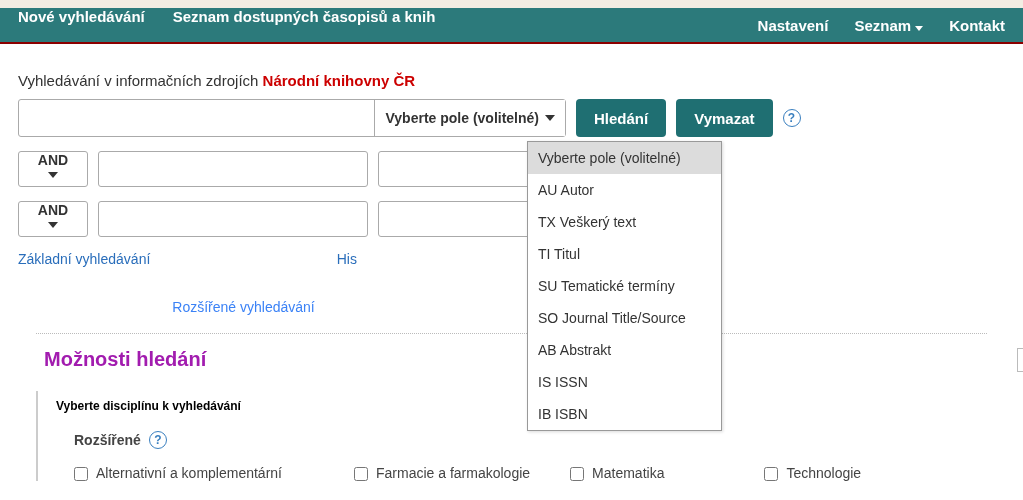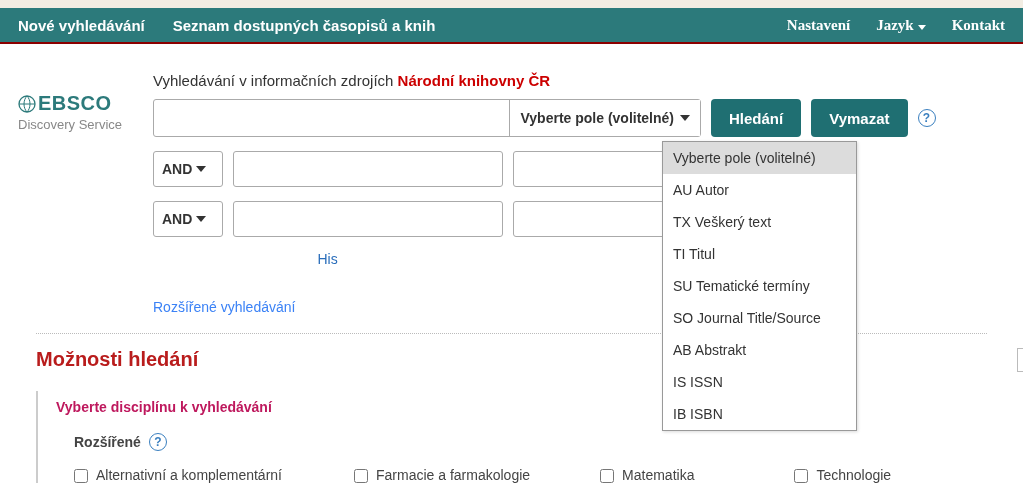--- a/index.html
+++ b/index.html
@@ -13,31 +13,30 @@
     overflow: hidden;
   }
   .topbar-spacer {
     height: 8px;
     background: #f2ede3;
   }
   .topbar {
     background: #2c7a7b;
     height: 36px;
     display: flex;
-    align-items: center;
     padding: 0 18px;
     color: #fff;
     font-weight: bold;
     font-size: 15px;
     border-bottom: 2px solid #8b0000;
     gap: 36px;
   }
   .topbar .left { display: flex; gap: 28px; }
   .topbar .left a { color: #fff; text-decoration: none; }
-  .topbar .right { margin-left: auto; display: flex; gap: 26px; align-items: center; font-family: Liberation Serif, serif; }
+  .topbar .right { margin-left: auto; display: flex; gap: 26px; align-items: center; }
   .topbar .right a { color: #fff; text-decoration: none; font-weight: bold; }
   .caret-down { display:inline-block; margin-left:4px; width:0;height:0;border-left:4px solid transparent;border-right:4px solid transparent;border-top:5px solid #fff; }
 
   .main {
     display: flex;
     padding: 28px 18px 0 18px;
   }
   .logo-col {
     width: 135px;
     flex-shrink: 0;
@@ -121,20 +120,21 @@
     border-radius:3px;
     background:#fff;
     padding:0 8px;
     font-size:14px;
     font-weight:bold;
     display:flex;
     align-items:center;
     gap:4px;
     cursor:pointer;
     min-width:70px;
+    flex-direction:column;
   }
   .extra-input {
     height:36px;
     border:1px solid #aaa;
     border-radius:3px;
     width:270px;
     padding:0 8px;
     outline:none;
   }
   .extra-field {
@@ -177,26 +177,26 @@
     cursor:pointer;
   }
   .dropdown-item.sel { background:#dcdcdc; }
 
   
   .panel {
     margin: 18px 36px 0 36px;
     border-top:1px dotted #bbb;
     padding-top:14px;
   }
-  .panel-title { font-size:20px; font-weight:bold; color:#b91c1c; margin-bottom:20px; }
+  .panel-title { font-size:20px; font-weight:bold; color:#a21caf; margin-bottom:20px;margin-left:8px; }
   .panel-inner {
     border-left:2px solid #ccc;
     padding:8px 0 0 18px;
   }
-  .disc-head { font-size:14px; font-weight:bold; color:#be185d; margin-bottom:18px; }
+  .disc-head { font-size:12px; font-weight:bold; color:#000000; margin-bottom:18px; }
   .disc-label { font-size:14px; font-weight:bold; color:#444; margin-bottom:16px; padding-left:18px; display:flex; align-items:center; gap:8px; }
   .disc-grid {
     display:flex;
     gap:40px;
     padding-left:18px;
     color:#444;
     font-size:14px;
   }
   .cb { display:flex; align-items:flex-start; gap:8px; }
   .cb input { width:14px;height:14px;margin-top:2px; }
@@ -215,38 +215,26 @@
 <body>
 
 <div class="topbar-spacer"></div>
 <div class="topbar">
   <div class="left">
     <a href="#">Nové vyhledávání</a>
     <a href="#">Seznam dostupných časopisů a knih</a>
   </div>
   <div class="right">
     <a href="#">Nastavení</a>
-    <a href="#"><span>Jazyk</span><span class="caret-down"></span></a>
+    <a href="#"><span>Seznam</span><span class="caret-down"></span></a>
     <a href="#">Kontakt</a>
   </div>
 </div>
 
 <div class="main">
-  <div class="logo-col">
-    <div class="logo-text">
-      <span class="globe-icon">
-        <svg viewBox="0 0 18 18">
-            <circle cx="9" cy="9" r="8" fill="none" stroke="#2c7a7b" stroke-width="1.3"></circle>
-            <path d="M1 9 H17 M9 1 C5 5 5 13 9 17 M9 1 C13 5 13 13 9 17" fill="none" stroke="#2c7a7b" stroke-width="1"></path>
-          </svg>
-      </span>
-      <span>EBSCO</span>
-    </div>
-    <div class="logo-sub">Discovery Service</div>
-  </div>
 
   <div class="search-col">
     <div class="desc-line">
       <span>Vyhledávání v informačních zdrojích </span><span class="inst">Národní knihovny ČR</span>
     </div>
 
     <div class="row1">
       <div class="search-input-wrap">
         <input class="search-input" type="text" style="">
         <button class="field-btn">
@@ -285,20 +273,21 @@
           </svg>
       </div>
       <div class="circle-btn">
         <svg width="14" height="14" viewBox="0 0 14 14">
             <path d="M2 7h10" stroke="#aaa" stroke-width="2" stroke-linecap="round"></path>
           </svg>
       </div>
     </div>
 
     <div class="search-links">
+      <a href="#">Základní vyhledávání</a>
       <span class="muted">Rozšířené vyhledávání</span>
       <a href="#">His</a>
     </div>
 
     <div class="dropdown">
       <div class="dropdown-item sel">Vyberte pole (volitelné)</div>
       <div class="dropdown-item">AU Autor</div>
       <div class="dropdown-item">TX Veškerý text</div>
       <div class="dropdown-item">TI Titul</div>
       <div class="dropdown-item">SU Tematické termíny</div>
@@ -321,21 +310,21 @@
     </div>
     <div class="disc-grid">
       <label class="cb col-w">
         <input type="checkbox" style="">
         <span>Alternativní a komplementární</span>
       </label>
       <label class="cb">
         <input type="checkbox" style="">
         <span>Farmacie a farmakologie</span>
       </label>
-      <label class="cb" style="margin-left:30px">
+      <label class="cb" style="">
         <input type="checkbox" style="">
         <span>Matematika</span>
       </label>
       <label class="cb" style="margin-left:60px">
         <input type="checkbox" style="">
         <span>Technologie</span>
       </label>
     </div>
   </div>
 </div>

